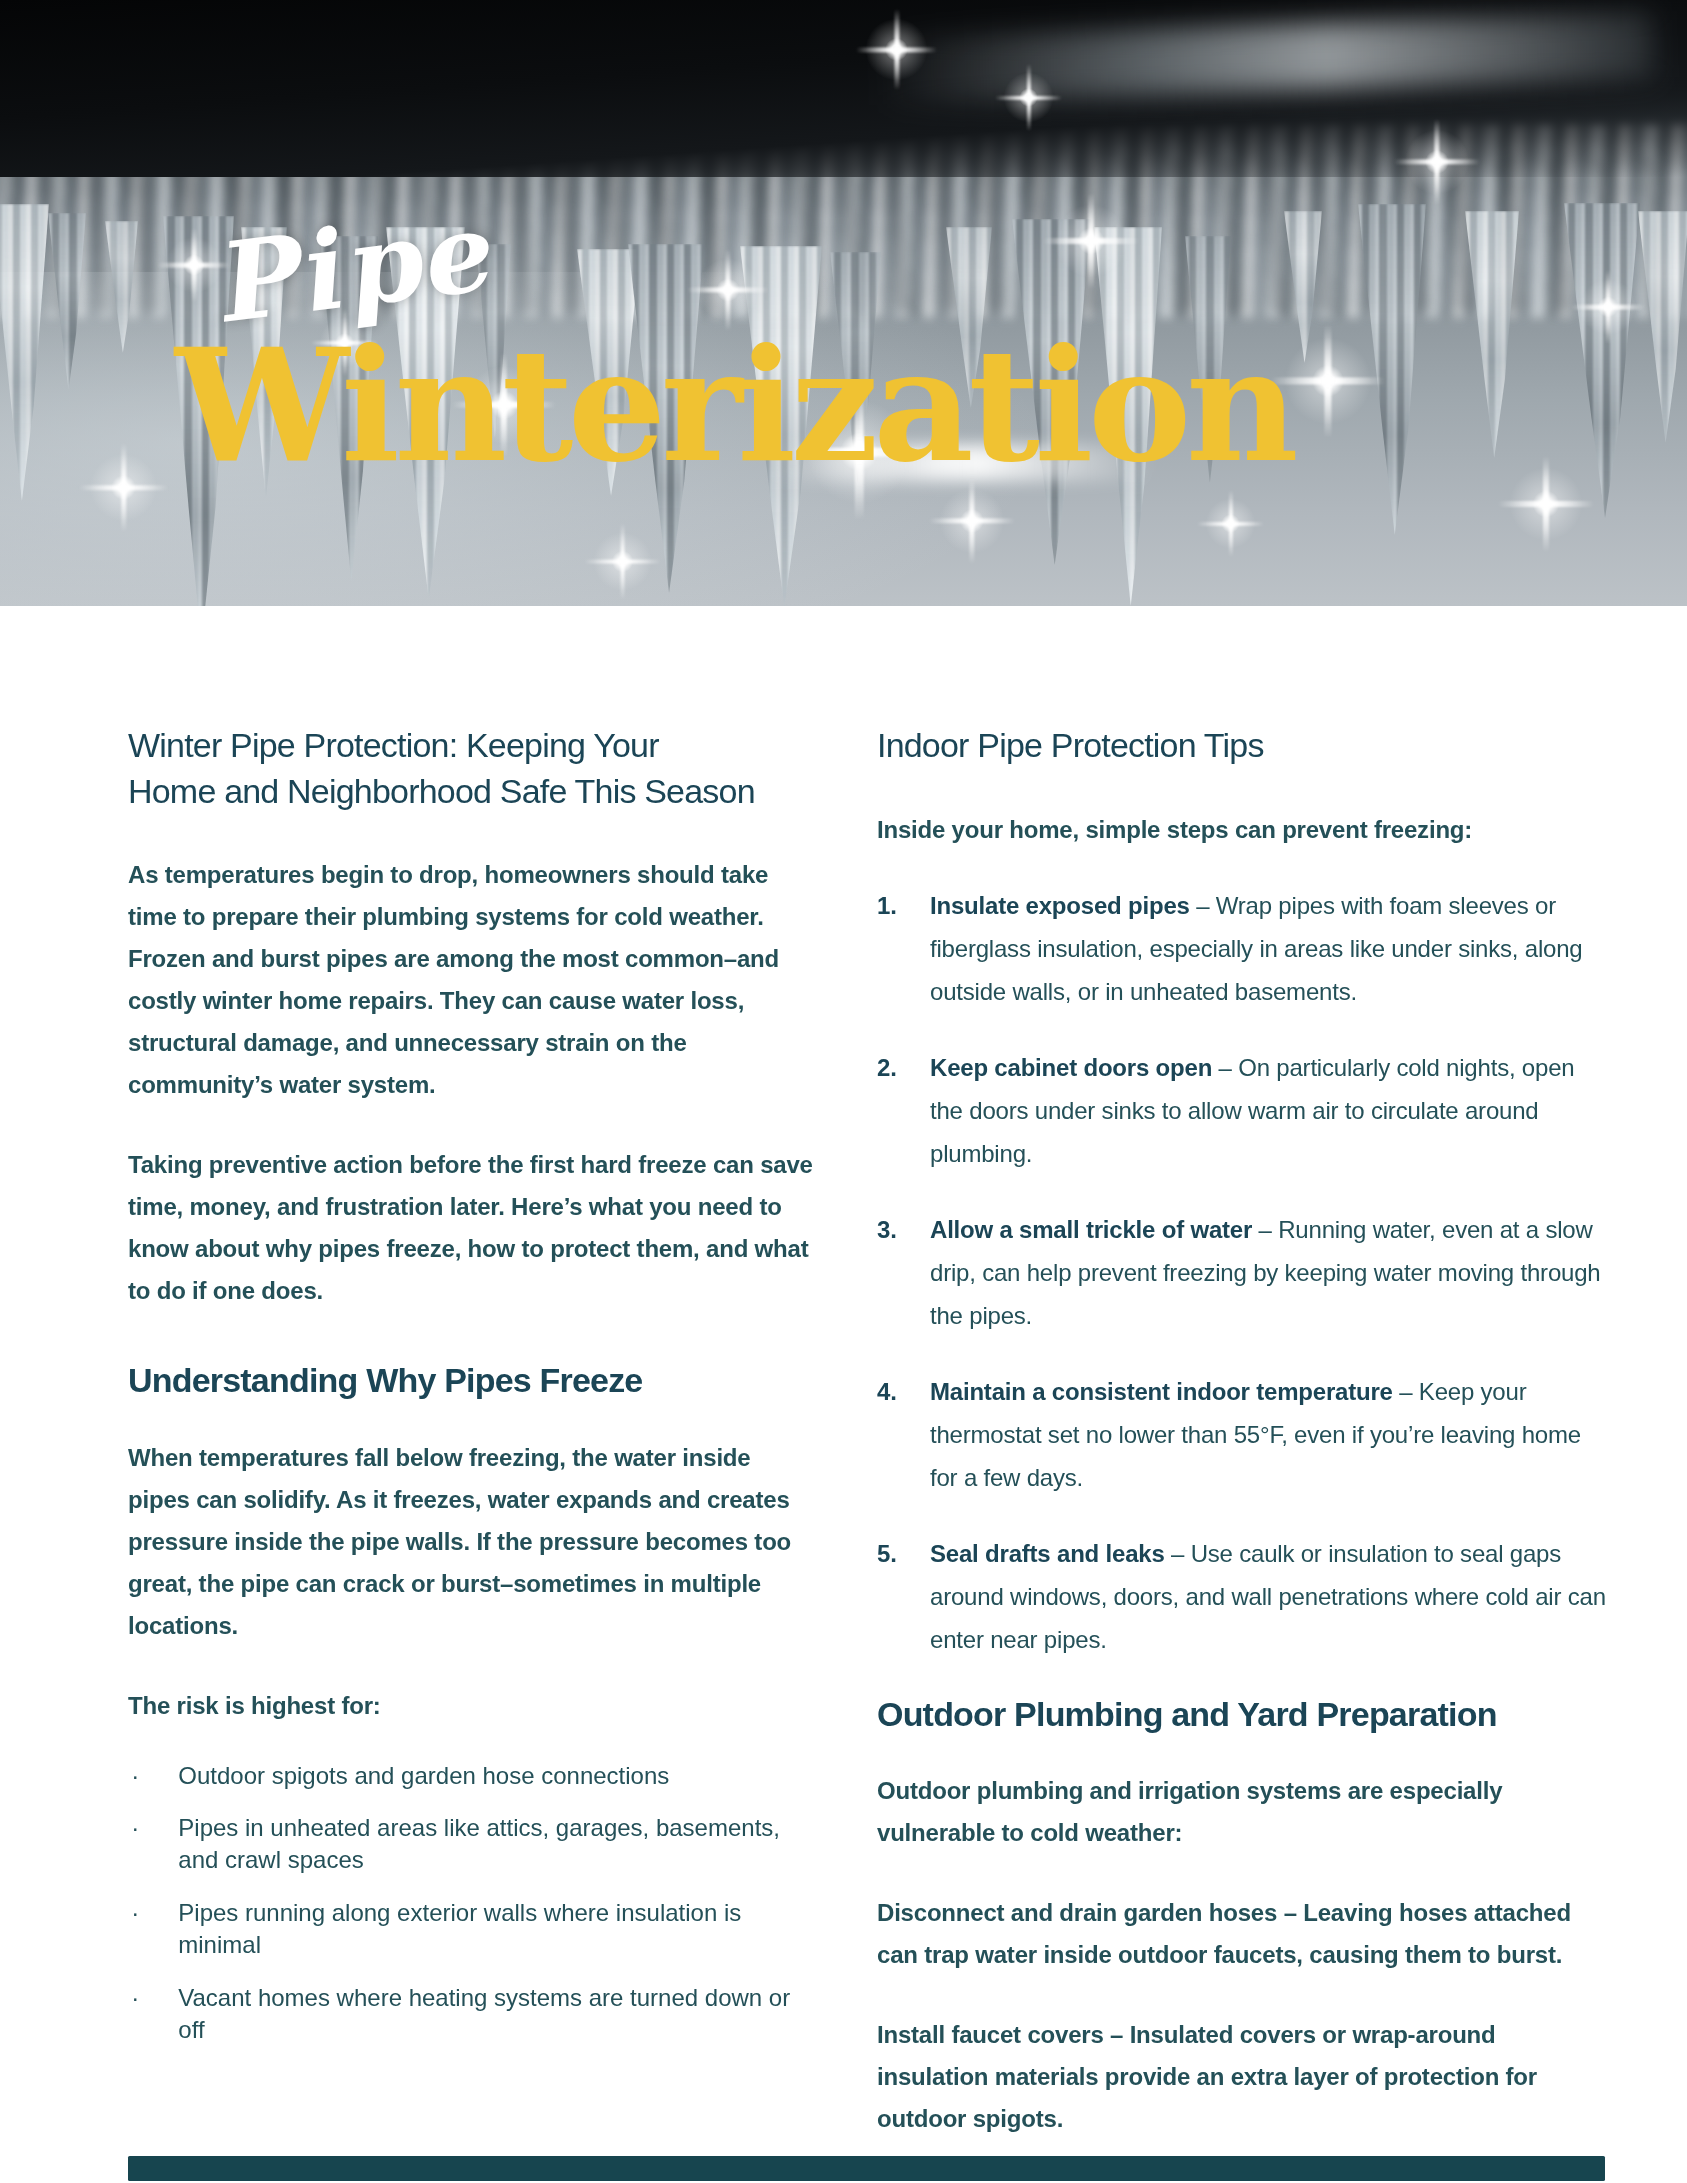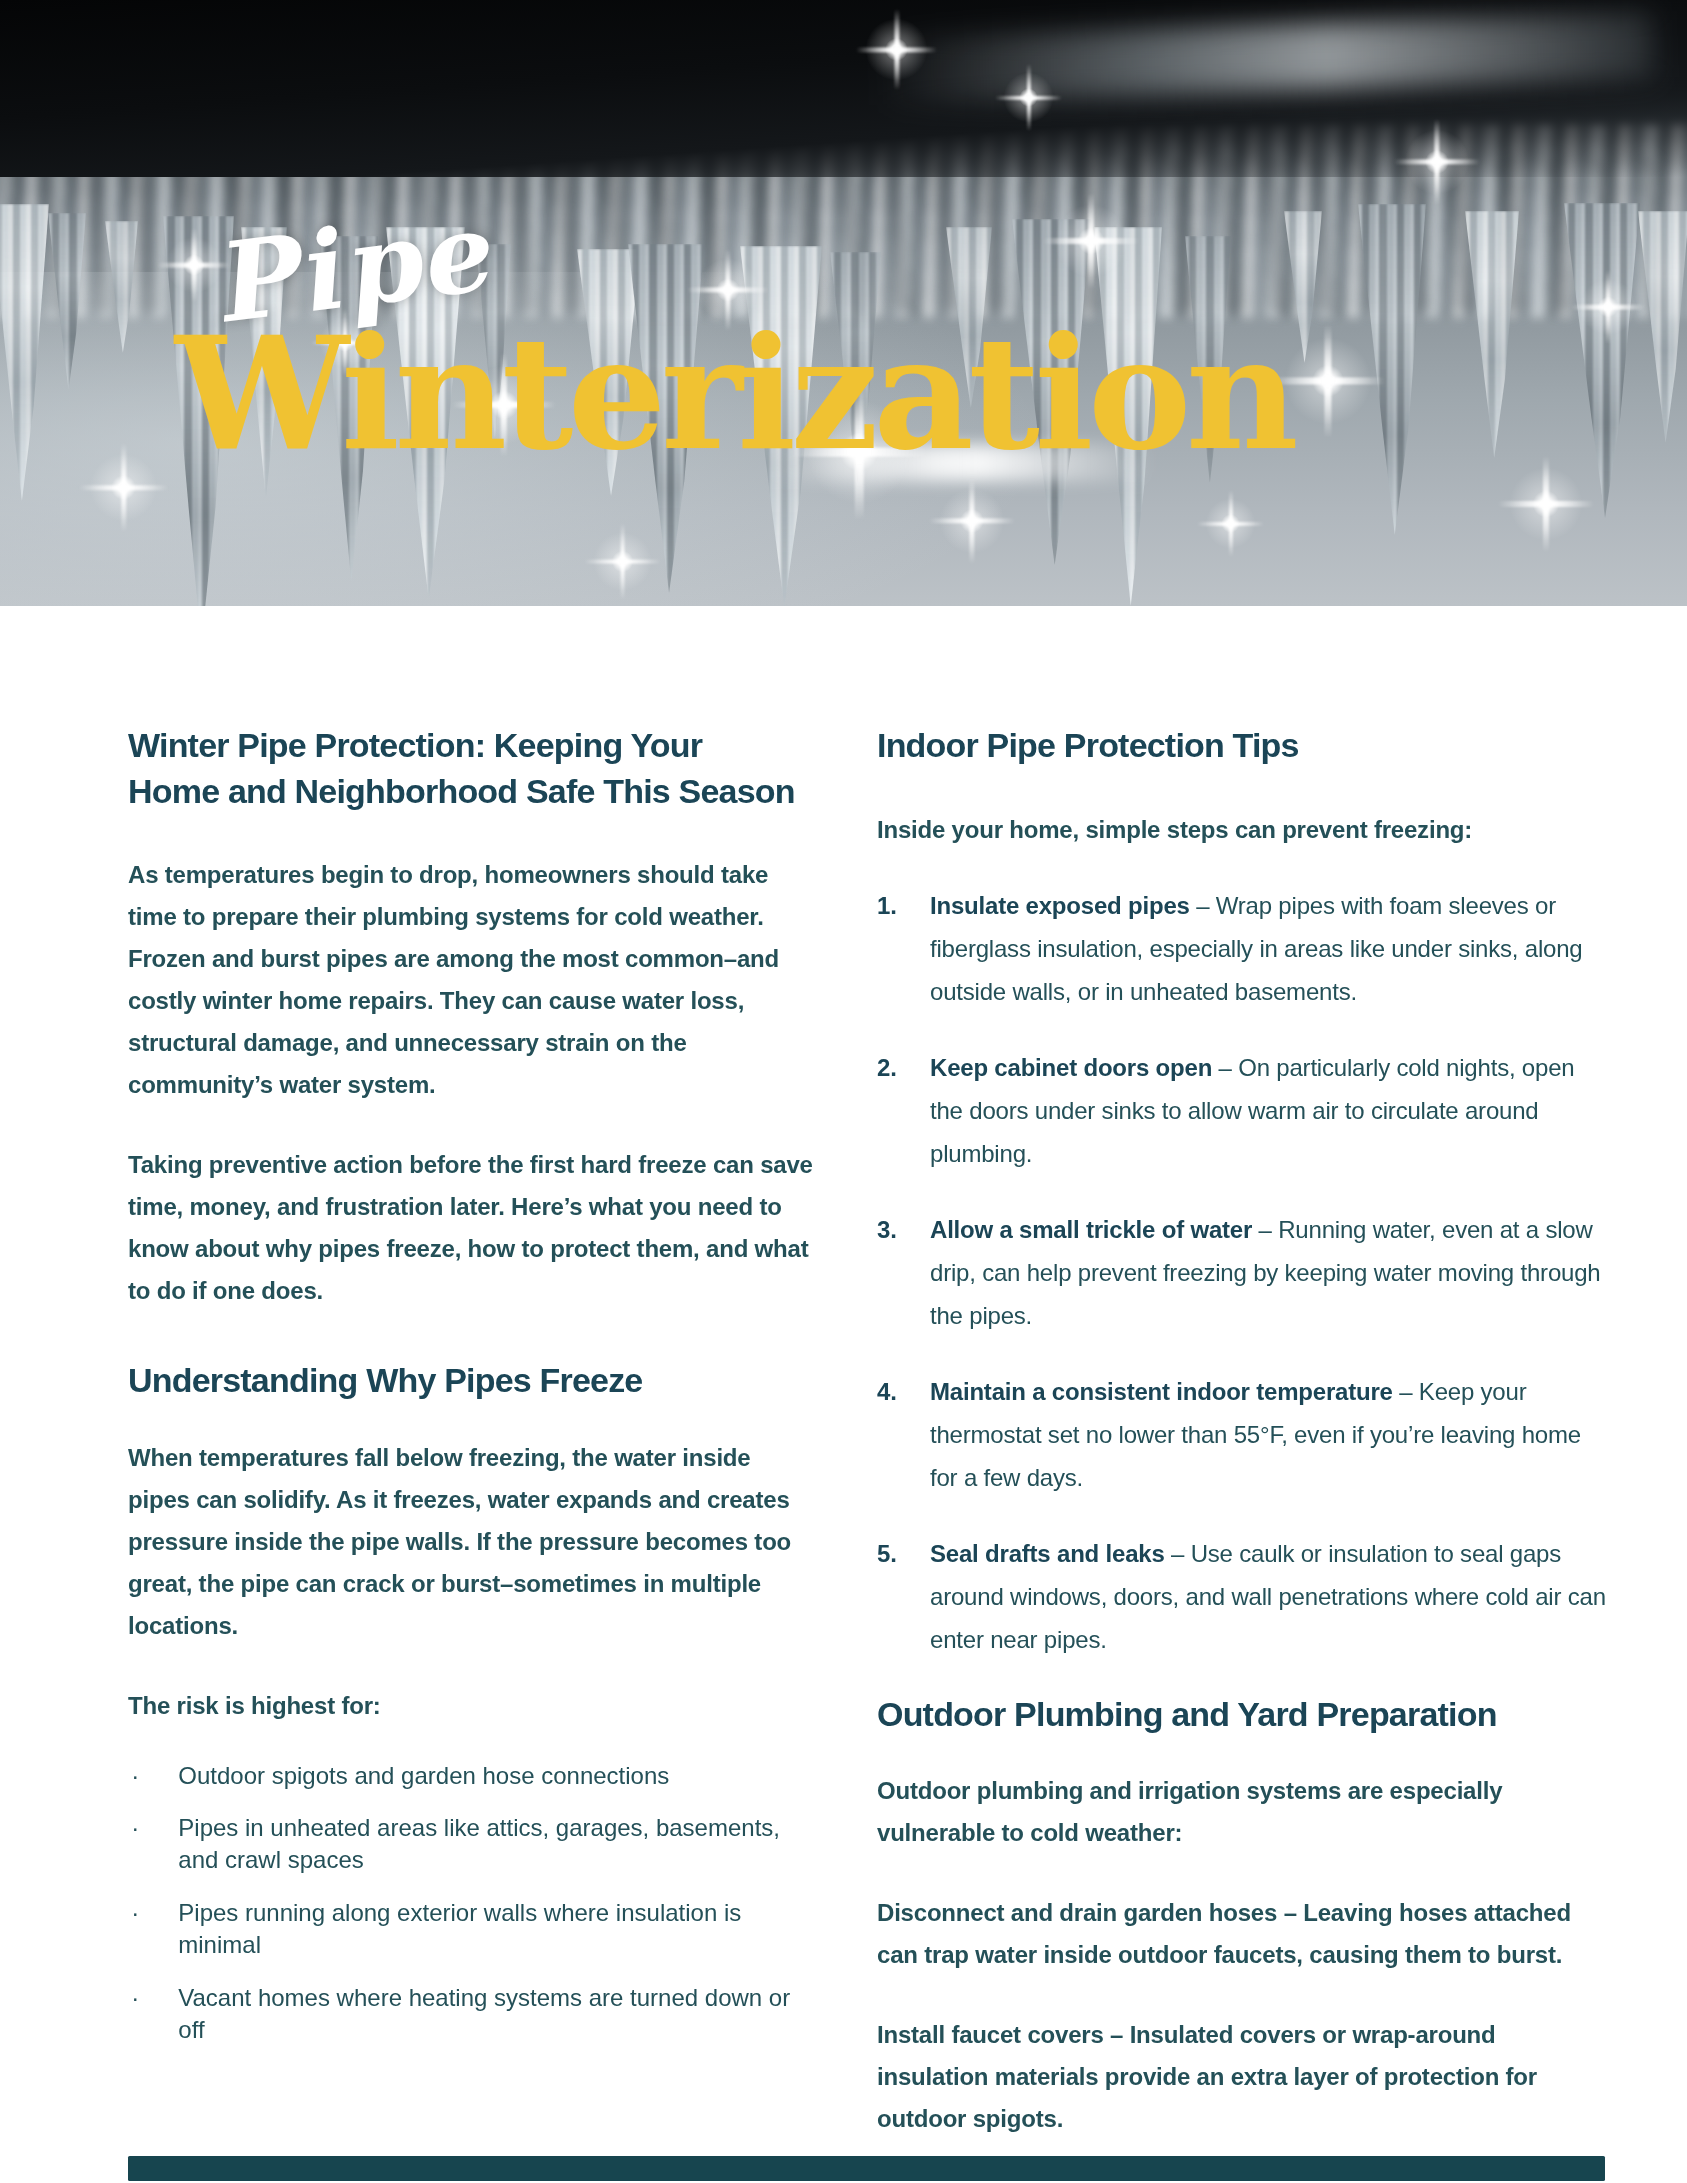--- a/index.html
+++ b/index.html
@@ -41,29 +41,29 @@
   .sparkle{position:absolute;
         background:radial-gradient(circle,rgba(255,255,255,0.95) 0 9%,rgba(255,255,255,0.3) 22%,transparent 60%);}
   .sparkle::before{content:"";position:absolute;left:50%;top:-6%;bottom:-6%;width:7%;transform:translateX(-50%);
         background:linear-gradient(180deg,transparent,#fff 44% 56%,transparent);filter:blur(0.8px);}
   .sparkle::after{content:"";position:absolute;top:50%;left:-6%;right:-6%;height:7%;transform:translateY(-50%);
         background:linear-gradient(90deg,transparent,#fff 44% 56%,transparent);filter:blur(0.8px);}
 
   .hero-script{position:absolute;left:221px;top:213px;font-family:"DejaVu Serif",serif;
         font-style:italic;font-weight:bold;font-size:109px;line-height:1;color:#ffffff;
         transform:rotate(-7deg);letter-spacing:1.6px;text-shadow:0 0 11.5px rgba(0,0,0,0.25);}
-  .hero-title{position:absolute;left:175px;top:316px;font-family:"DejaVu Serif",serif;
+  .hero-title{position:absolute;left:175px;top:328px;font-family:"DejaVu Serif",serif;
         font-weight:bold;font-size:155px;line-height:1;letter-spacing:-0.035em;color:#F0C232;}
 
   
   .content{position:absolute;top:723px;left:128px;width:1479px;display:flex;}
   .col-left{width:690px;margin-right:59px;flex:0 0 auto;}
   .col-right{width:729px;flex:0 0 auto;}
 
-  .h1{font-size:34px;line-height:1.34;font-weight:bold;color:#1B4556;letter-spacing:-0.8px;margin:0 0 40px 0;}
+  .h1{font-size:34px;line-height:1.34;font-weight:normal;color:#1B4556;letter-spacing:-0.8px;margin:0 0 40px 0;}
   .h2{font-size:34px;line-height:1.2;font-weight:bold;color:#1B4556;letter-spacing:-0.8px;margin:48px 0 36px 0;}
   .body-p{font-size:24px;line-height:42px;color:#245058;letter-spacing:-0.2px;margin:0 0 38px 0;font-weight:bold;}
   .lead-in{margin-bottom:33px;}
 
   .bullet-list{margin:11.5px 0 26px 0;}
   .bullet{display:flex;font-size:24px;line-height:32px;color:#245058;margin-bottom:20.6px;}
   .bullet-marker{flex:0 0 47px;padding-left:3.3px;font-size:24px;color:#245058;}
   .bullet-text{flex:1;}
 
   .tips-list{margin:0 0 8.2px 0;}

